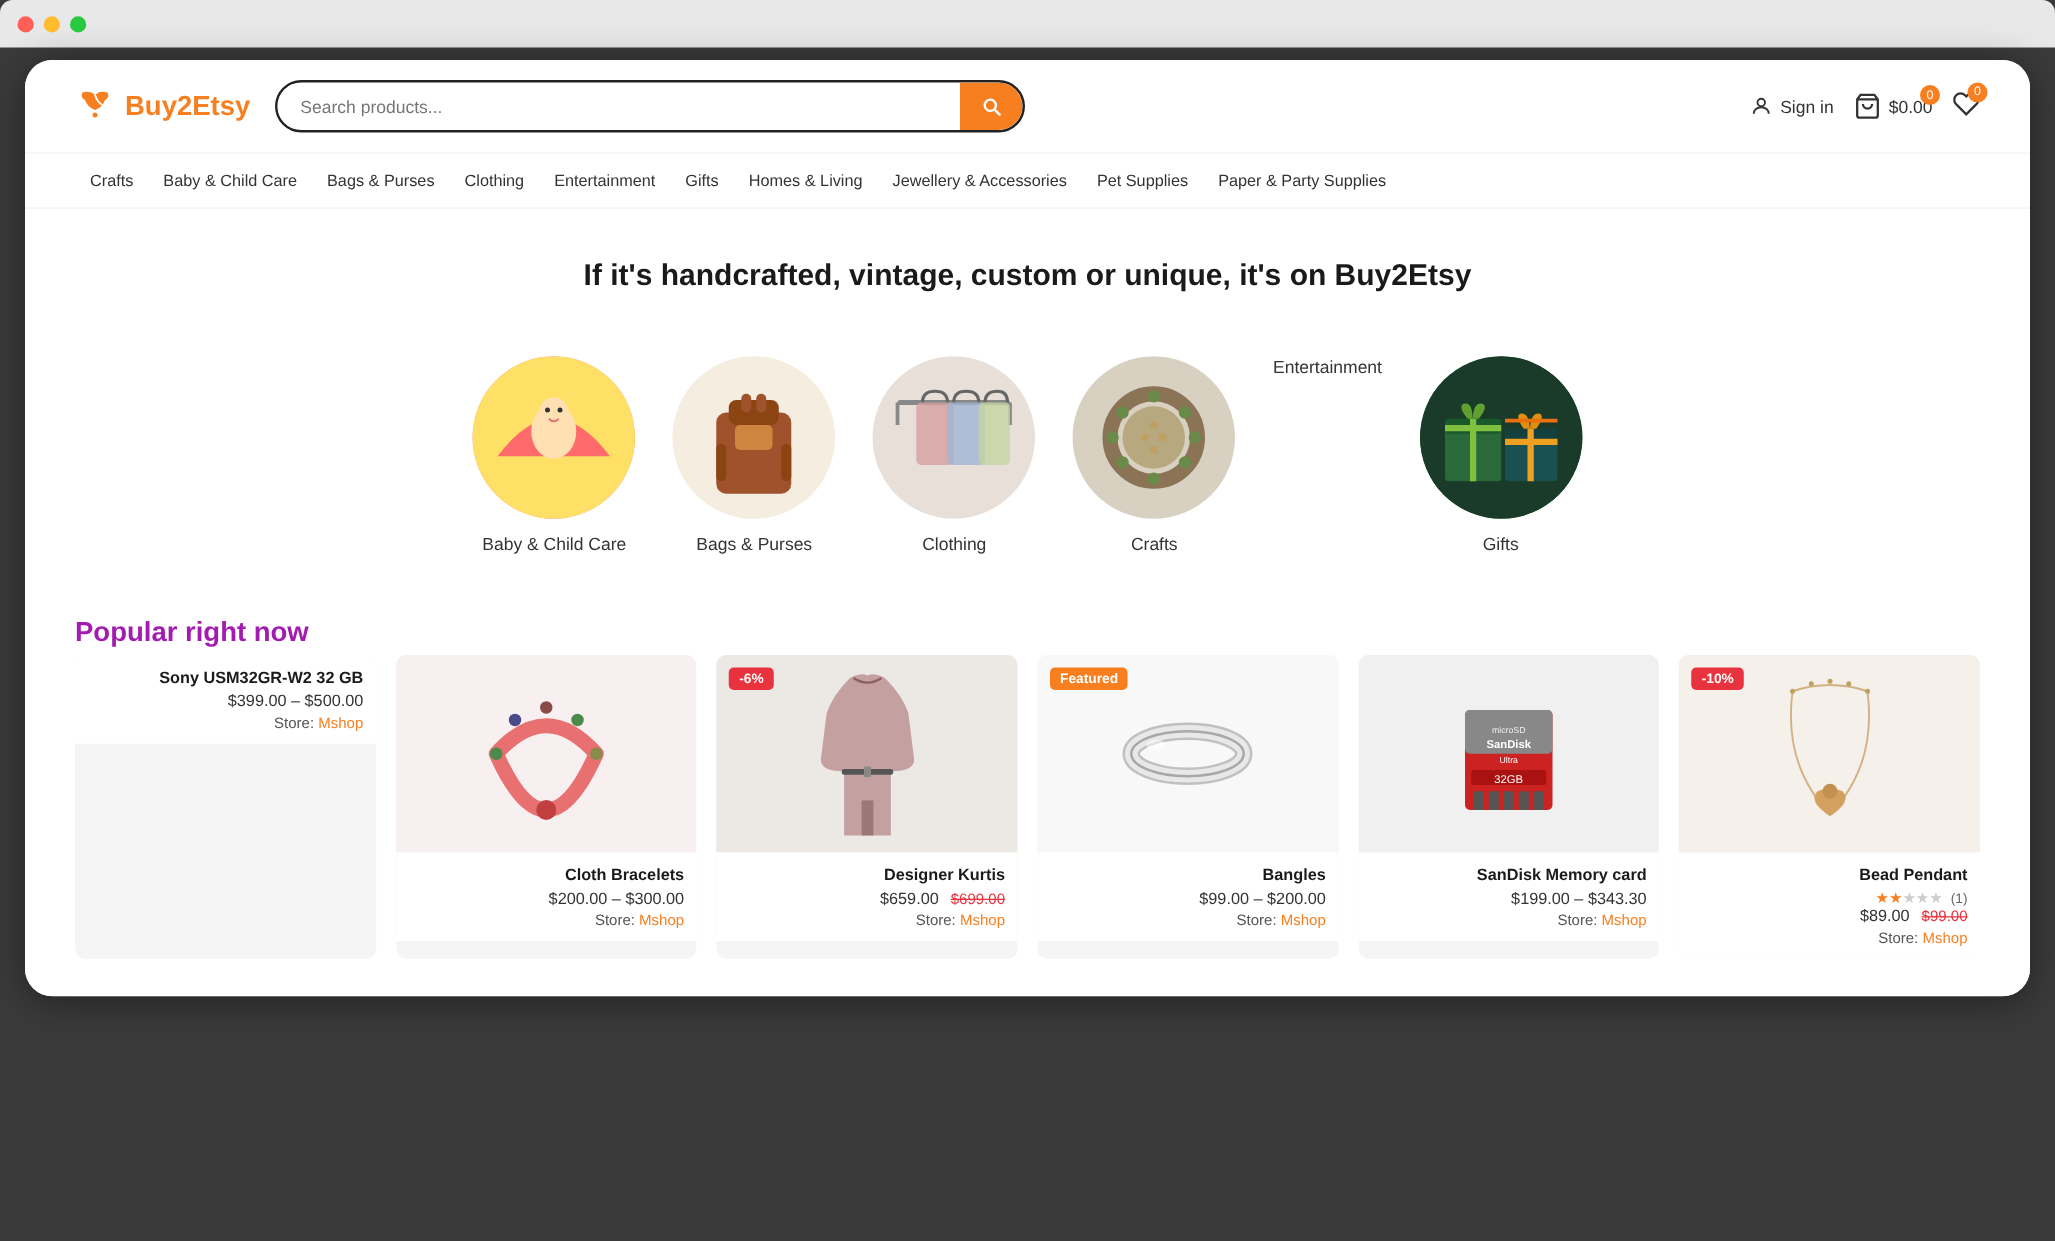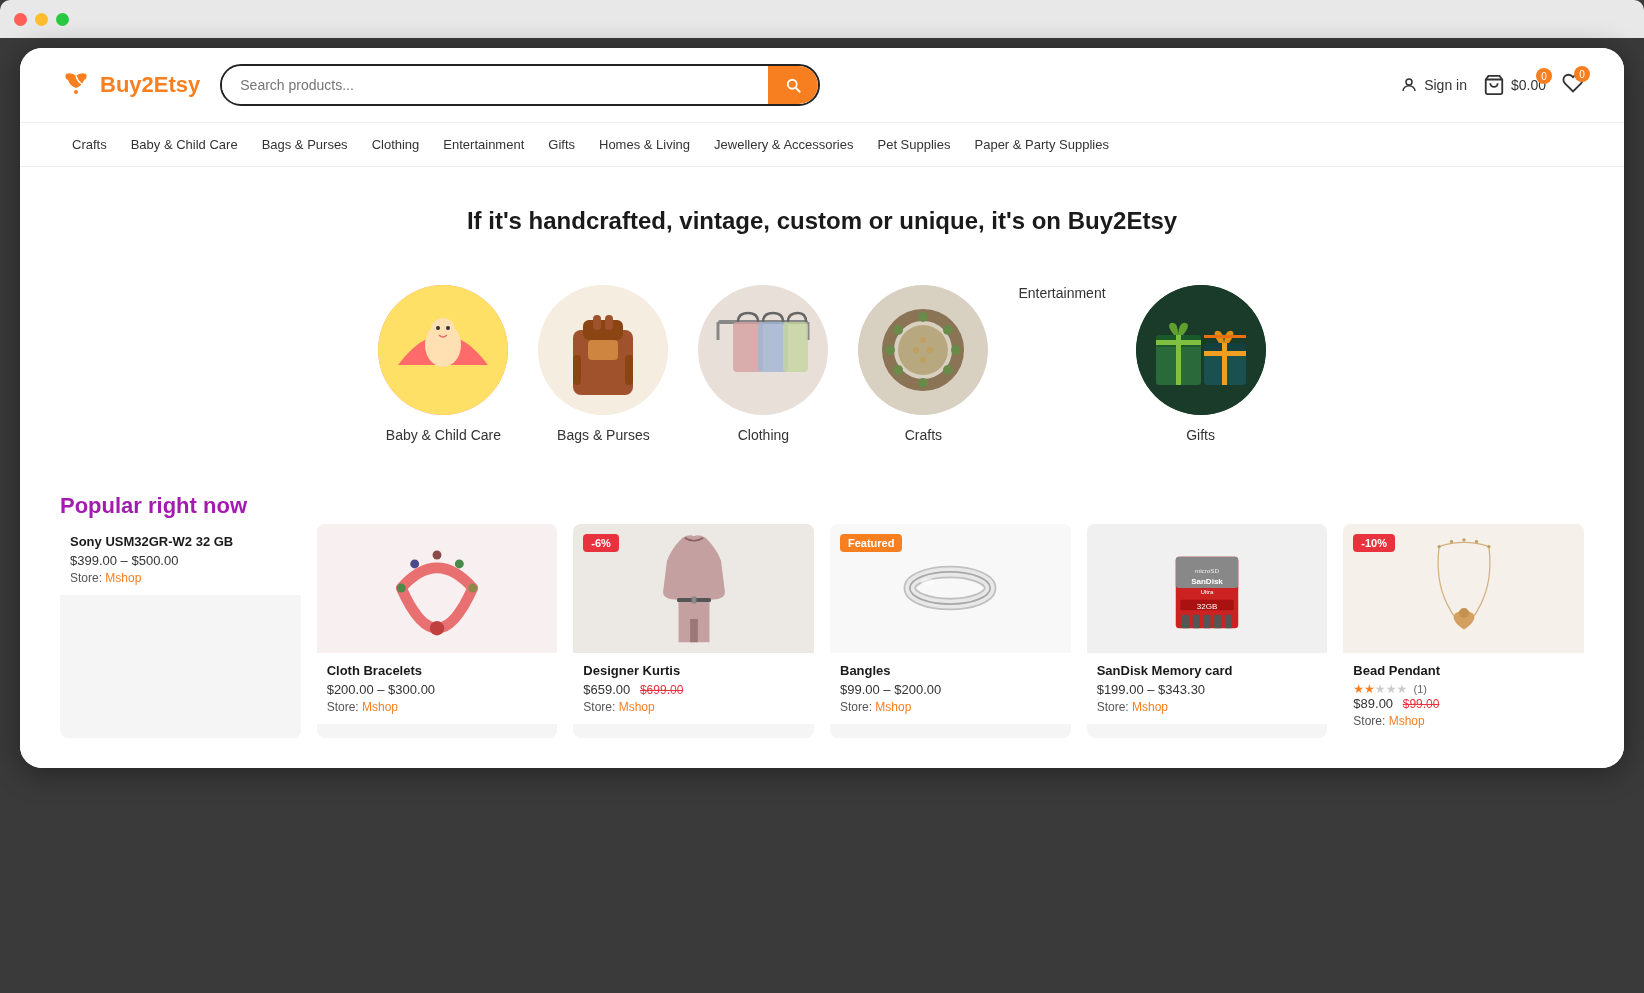--- a/index.html
+++ b/index.html
@@ -208,21 +208,21 @@
     }
     .product-card {
       background: #f5f5f5;
       border-radius: 8px;
       overflow: hidden;
       position: relative;
       cursor: pointer;
     }
     .product-image {
       width: 100%;
-      height: 129px;
+      height: 158px;
       display: flex;
       align-items: center;
       justify-content: center;
       background: #f0f0f0;
       overflow: hidden;
     }
     .product-image svg, .product-image .product-img-placeholder {
       max-width: 90%;
       max-height: 90%;
     }
@@ -234,20 +234,21 @@
       border-radius: 4px;
       font-size: 11px;
       font-weight: 600;
       color: white;
     }
     .badge-discount { background: #e8323e; }
     .badge-featured { background: #f87f20; }
     .product-info {
       padding: 10px;
       background: #fff;
+      text-align: right;
     }
     .product-name {
       font-size: 13px;
       font-weight: 600;
       color: #1a1a1a;
       margin-bottom: 4px;
     }
     .product-price {
       font-size: 13px;
       color: #333;

